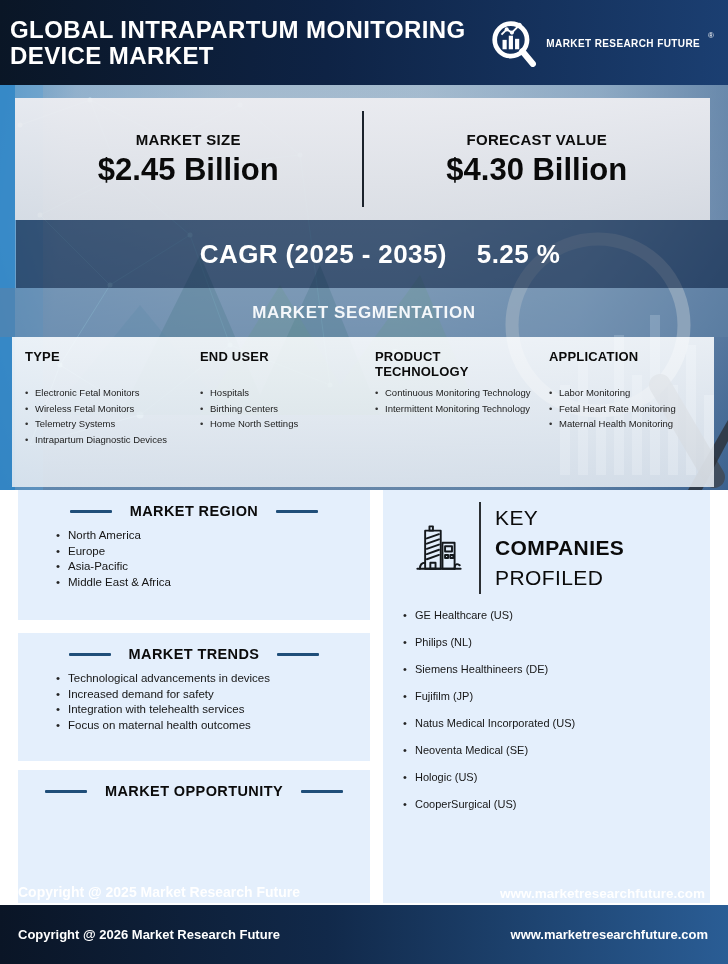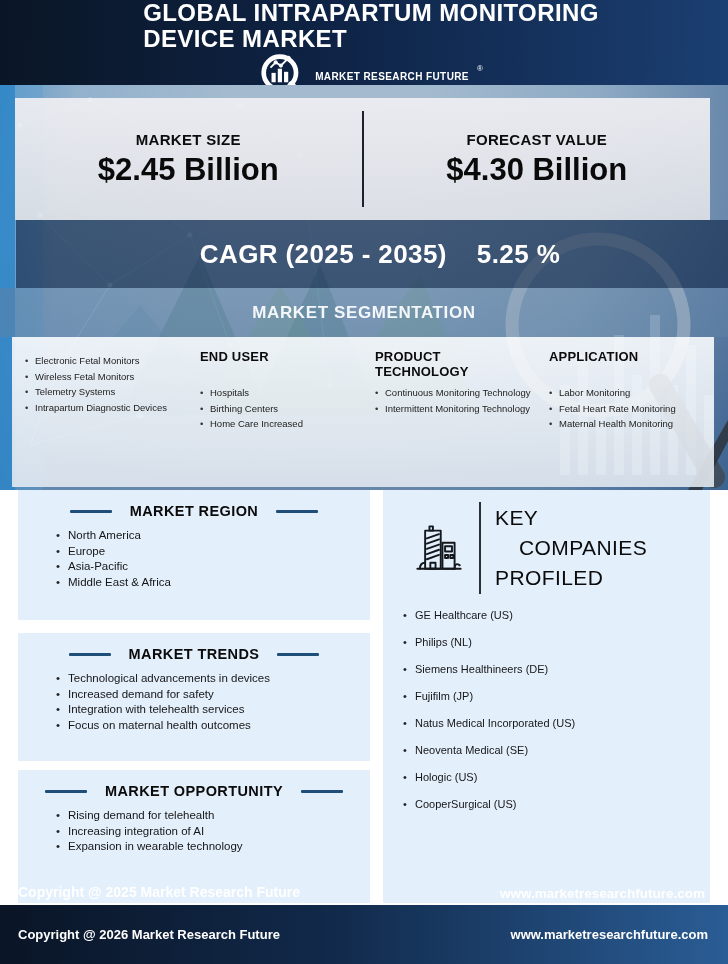--- a/index.html
+++ b/index.html
@@ -3,21 +3,21 @@
 <meta charset="utf-8">
 <style>
   html,body{margin:0;padding:0;background:#ffffff;}
   *{box-sizing:border-box;}
   .page{position:relative;width:728px;height:964px;background:#ffffff;overflow:hidden;
         font-family:"Liberation Sans", sans-serif;color:#111;}
 
   
   .header{position:absolute;left:0;top:0;width:728px;height:85px;
           background:linear-gradient(92deg,#0a1626 0%,#0e2345 45%,#1b3f72 100%);
-          display:flex;align-items:center;justify-content:space-between;padding:0 14px 0 28px;flex-direction:column;}
+          display:flex;align-items:center;justify-content:space-between;padding:0 14px 0 10px;}
   .title{color:#ffffff;font-weight:bold;font-size:24px;line-height:26px;letter-spacing:.4px;}
   .logo{display:flex;align-items:flex-start;gap:8px;color:#fff;}
   .logo svg{width:48px;height:48px;}
   .brand{font-size:10px;font-weight:bold;letter-spacing:.4px;margin-top:19px;white-space:nowrap;}
   .reg{font-size:8px;margin-top:12px;}
 
   
   .photo{position:absolute;left:0;top:85px;width:728px;height:405px;
     background:
       linear-gradient(96deg, rgba(43,125,185,.50) 0%, rgba(120,165,205,.32) 10%,
@@ -64,21 +64,21 @@
   .dash{width:42px;height:3px;background:#1f4e79;border-radius:1px;}
   .panel-title{font-size:14.5px;font-weight:bold;color:#0b0b0b;letter-spacing:.4px;}
   .panel ul{list-style:none;margin:9px 0 0 0;padding:0 10px 0 38px;}
   .panel li{position:relative;font-size:11.5px;line-height:15.6px;color:#161616;padding-left:12px;}
   .panel li::before{content:"•";position:absolute;left:0;top:0;color:#222;}
 
   .comp-head{display:flex;align-items:center;gap:14px;padding:12px 0 0 30px;}
   .building{width:52px;height:58px;flex:0 0 auto;}
   .comp-divider{width:2px;height:92px;background:#2b2f33;}
   .comp-heading{font-size:21px;line-height:30px;color:#0b0b0b;letter-spacing:.4px;}
-  .comp-heading .b{font-weight:normal;margin-left:24px;}
+  .comp-heading .b{font-weight:bold;}
   .companies-panel ul{list-style:none;margin:14px 0 0 0;padding:0 6px 0 20px;}
   .companies-panel li{position:relative;font-size:11px;line-height:14px;margin-bottom:13px;
     color:#161616;padding-left:12px;}
   .companies-panel li::before{content:"•";position:absolute;left:0;top:0;color:#222;}
 
   
   .wm{position:absolute;color:#ffffff;font-weight:bold;z-index:3;}
   .wm-left{left:18px;top:884px;font-size:14px;}
   .wm-right{right:23px;top:886px;font-size:13.5px;}
 
@@ -172,33 +172,34 @@
       <span>CAGR (2025 - 2035)</span>
       <span>5.25 %</span>
     </div>
 
     <div class="seg-title-band">
       <span>MARKET SEGMENTATION</span>
     </div>
 
     <div class="seg-panel">
       <div class="seg-col c1">
+        <h3>TYPE</h3>
         <ul>
           <li>Electronic Fetal Monitors</li>
           <li>Wireless Fetal Monitors</li>
           <li>Telemetry Systems</li>
           <li>Intrapartum Diagnostic Devices</li>
         </ul>
       </div>
       <div class="seg-col c2">
         <h3>END USER</h3>
         <ul>
           <li>Hospitals</li>
           <li>Birthing Centers</li>
-          <li>Home Care Increased</li>
+          <li>Home North Settings</li>
         </ul>
       </div>
       <div class="seg-col c3">
         <h3>PRODUCT TECHNOLOGY</h3>
         <ul>
           <li>Continuous Monitoring Technology</li>
           <li>Intermittent Monitoring Technology</li>
         </ul>
       </div>
       <div class="seg-col c4">
@@ -239,25 +240,20 @@
       <li>Focus on maternal health outcomes</li>
     </ul>
   </div>
 
   <div class="panel opp-panel">
     <div class="panel-title-row">
       <span class="dash"></span>
       <span class="panel-title">MARKET OPPORTUNITY</span>
       <span class="dash"></span>
     </div>
-    <ul>
-      <li>Rising demand for telehealth</li>
-      <li>Increasing integration of AI</li>
-      <li>Expansion in wearable technology</li>
-    </ul>
   </div>
 
   <div class="panel companies-panel">
     <div class="comp-head">
       <svg class="building" viewBox="0 0 60 60" fill="none" stroke="#14181c" stroke-width="2.2" stroke-linecap="round" stroke-linejoin="round">
         <line x1="5" y1="54" x2="55" y2="54"></line>
         <rect x="14" y="10" width="18" height="44"></rect>
         <rect x="19" y="5" width="4" height="5"></rect>
         <path d="M16 19 L30 14 M16 25 L30 20 M16 31 L30 26 M16 37 L30 32 M16 43 L30 38"></path>
         <rect x="20" y="47" width="6" height="7"></rect>

